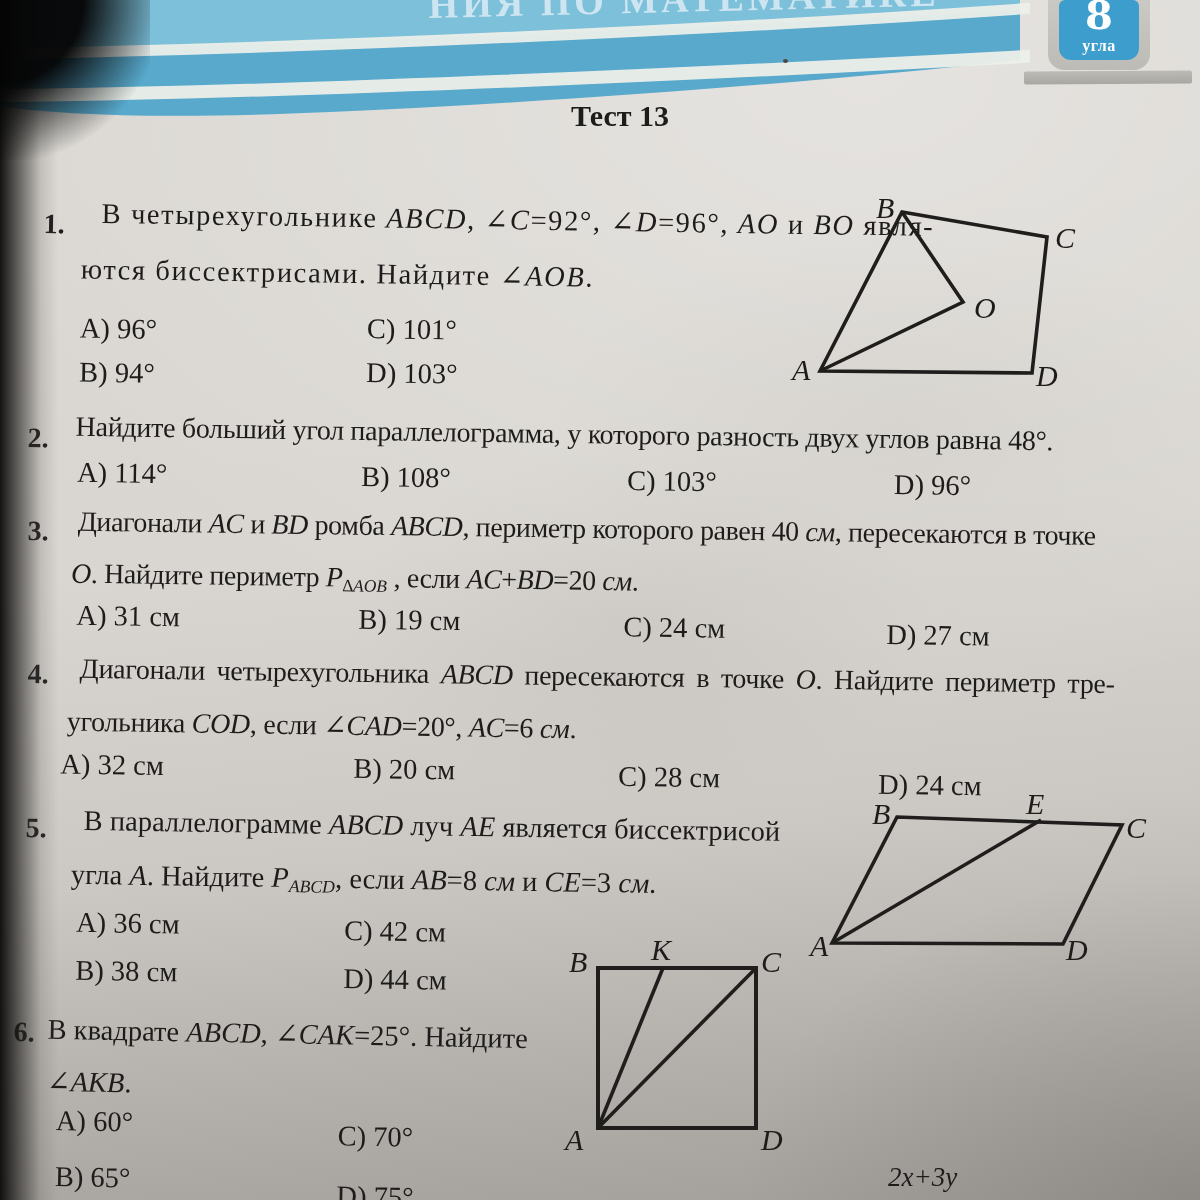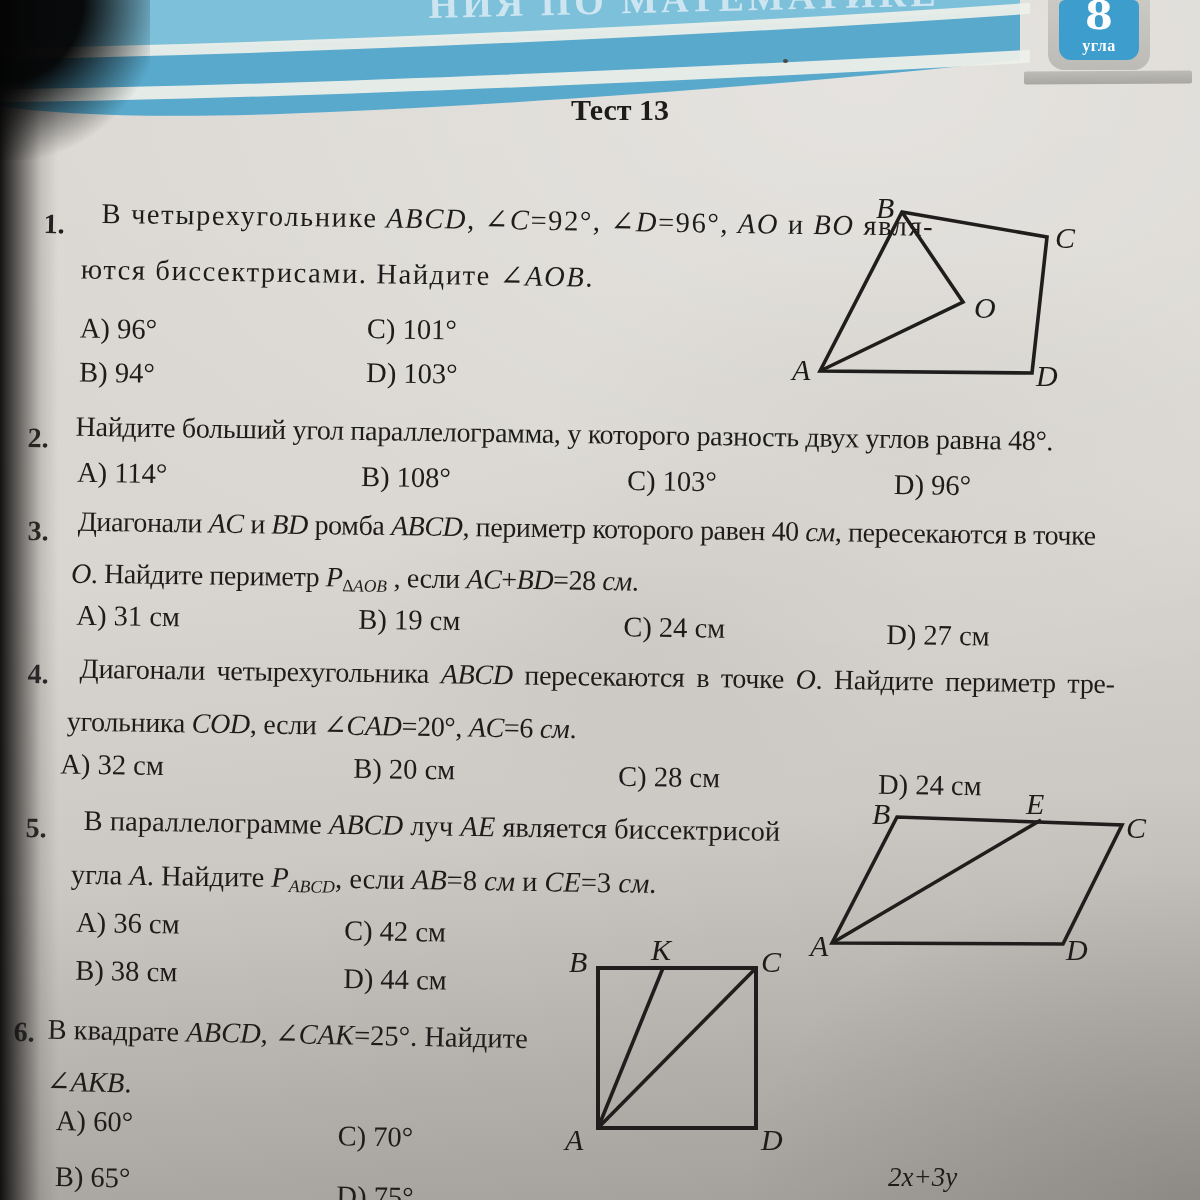--- a/index.html
+++ b/index.html
@@ -37,21 +37,21 @@
   
   .spine{position:absolute;left:0;top:0;width:58px;height:1200px;z-index:5;pointer-events:none;
     background:linear-gradient(90deg, rgba(8,8,8,0.95) 0%, rgba(35,33,31,0.6) 35%, rgba(90,88,85,0.2) 70%, rgba(120,118,115,0) 100%);}
   .corner-tl{position:absolute;left:0;top:0;width:150px;height:160px;z-index:5;pointer-events:none;
     background:radial-gradient(circle at 0 0, rgba(4,4,4,0.97) 0 38%, rgba(4,4,4,0) 75%);}
   .speck{position:absolute;left:783px;top:59px;width:5px;height:4px;background:#4a4845;border-radius:50%;z-index:2;}
 
   
   .title-block{position:absolute;left:370px;top:86px;width:500px;text-align:center;z-index:2;}
   .title{font-weight:bold;font-size:31px;line-height:38px;}
-  .subtitle{font-weight:bold;font-size:30px;line-height:36px;margin-top:6px;}
+  .subtitle{font-weight:bold;font-size:30px;line-height:36px;margin-top:12px;}
 
   .q{position:absolute;z-index:2;transform-origin:0 0;}
   .q .num{position:absolute;font-weight:bold;font-size:28px;}
   .line{position:absolute;white-space:nowrap;font-size:28.5px;}
   .line i{font-style:italic;}
   .sb{font-size:0.62em;font-style:italic;vertical-align:-0.28em;letter-spacing:0;}
   .opt{position:absolute;white-space:nowrap;font-size:28.5px;}
 
   .q1{left:44px;top:196px;width:840px;transform:rotate(0.9deg);}
   .q1 .num{left:0;top:12px;}
@@ -161,21 +161,21 @@
     <div class="line l1"><span>Найдите больший угол параллелограмма, у которого разность двух углов равна 48°.</span></div>
     <span class="opt op0">A) 114°</span>
     <span class="opt op1">B) 108°</span>
     <span class="opt op2">C) 103°</span>
     <span class="opt op3">D) 96°</span>
   </section>
 
   <section class="q q3">
     <span class="num">3.</span>
     <div class="line l1"><span>Диагонали </span><i>AC</i><span> и </span><i>BD</i><span> ромба </span><i>ABCD</i><span>, периметр которого равен 40 </span><i>см</i><span>, пересекаются в точке</span></div>
-    <div class="line l2"><i>O</i><span>. Найдите периметр </span><i>P</i><sub class="sb">∆AOB</sub><span> , если </span><i>AC</i><span>+</span><i>BD</i><span>=28 </span><i>см</i><span>.</span></div>
+    <div class="line l2"><i>O</i><span>. Найдите периметр </span><i>P</i><sub class="sb">∆AOB</sub><span> , если </span><i>AC</i><span>+</span><i>BD</i><span>=20 </span><i>см</i><span>.</span></div>
     <span class="opt op0">A) 31 см</span>
     <span class="opt op1">B) 19 см</span>
     <span class="opt op2">C) 24 см</span>
     <span class="opt op3">D) 27 см</span>
   </section>
 
   <section class="q q4">
     <span class="num">4.</span>
     <div class="line l1"><span>Диагонали четырехугольника </span><i>ABCD</i><span> пересекаются в точке </span><i>O</i><span>. Найдите периметр тре-</span></div>
     <div class="line l2"><span>угольника </span><i>COD</i><span>, если ∠</span><i>CAD</i><span>=20°, </span><i>AC</i><span>=6 </span><i>см</i><span>.</span></div>

